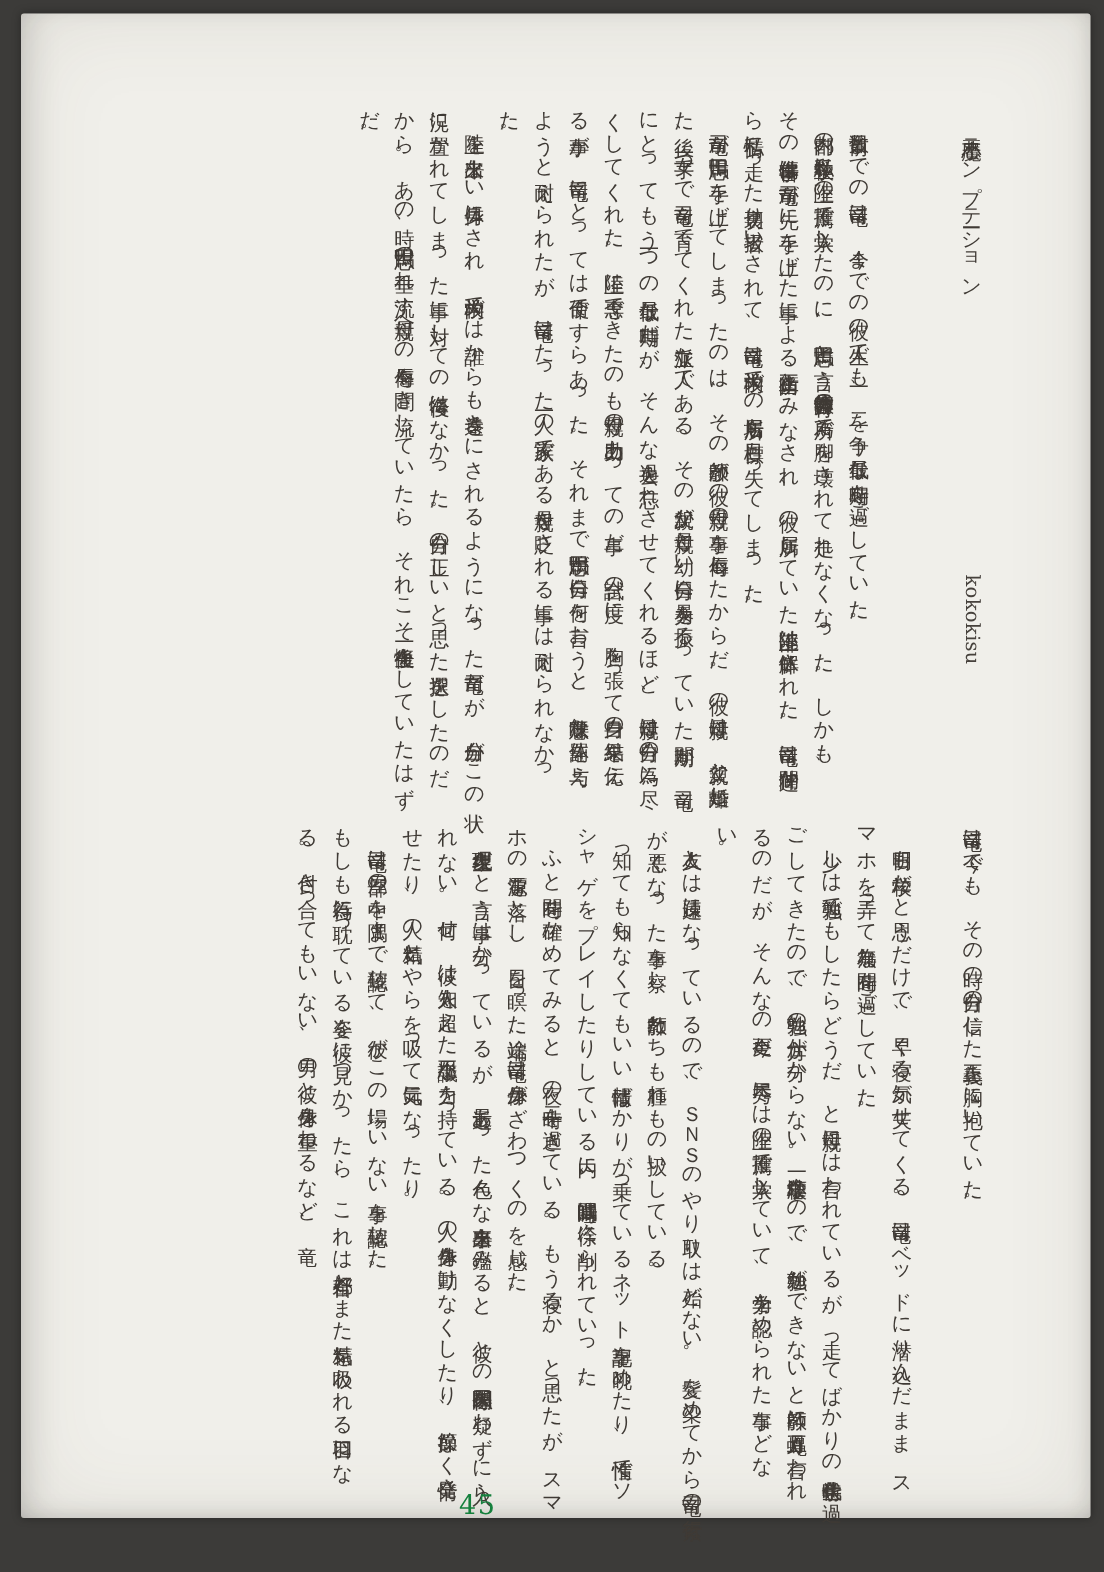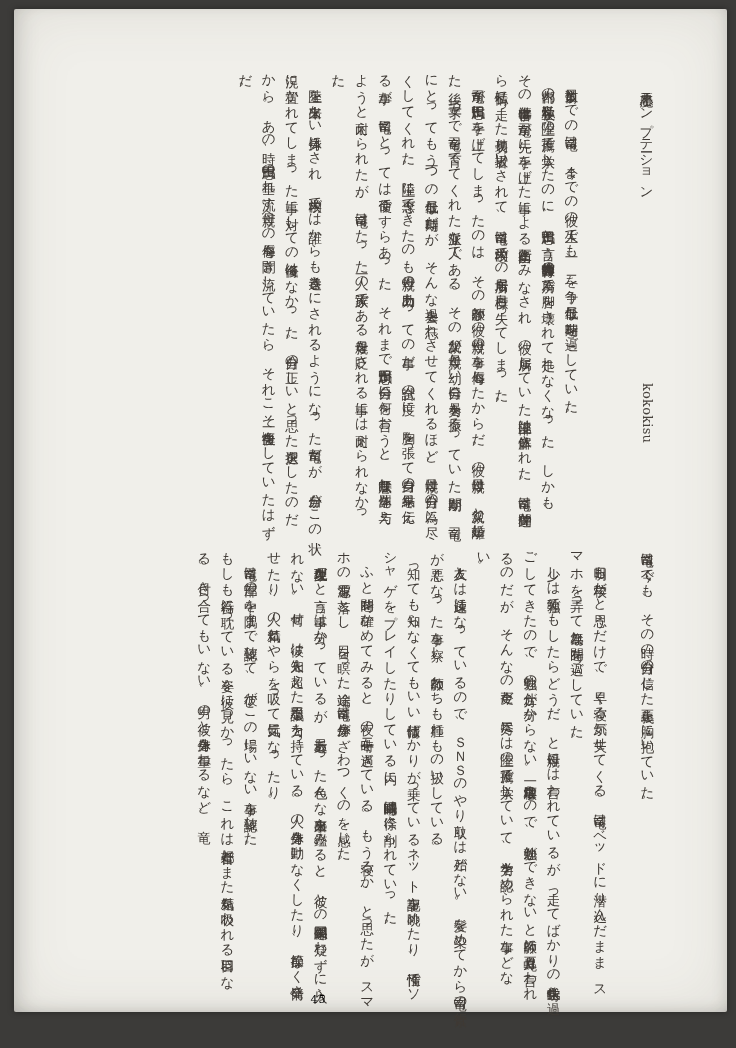--- a/index.html
+++ b/index.html
@@ -32,21 +32,21 @@
   .title-col{position:absolute;top:56px;right:68px;height:470px;}
   .title-col .title{margin-inline-start:17px;}
   .title-col .author{margin-inline-start:186px;font-size:13px;color:#46413c;}
   .sec-top{position:absolute;top:56px;right:144px;width:505px;height:466px;}
   .sec-bottom{position:absolute;top:534px;right:68px;width:604px;height:462px;}
   .sec p{margin:0;padding:0;}
   .sec p.ind{text-indent:1em;}
   .sec p.gap-after{margin-block-end:24px;}
   .page-number{
     position:absolute;top:984px;left:0;width:609px;
-    text-align:center;font-size:11px;letter-spacing:1px;color:#000000;
+    text-align:center;font-size:18px;letter-spacing:1px;color:#15803d;
   }
 </style>
 </head>
 <body style="background: rgb(60, 59, 57);">
 
 <div class="frame"></div>
 
 <div class="page" style="background: rgb(240, 239, 234);">
 
   <div class="vtext title-col" style="color: rgb(63, 58, 53);">

